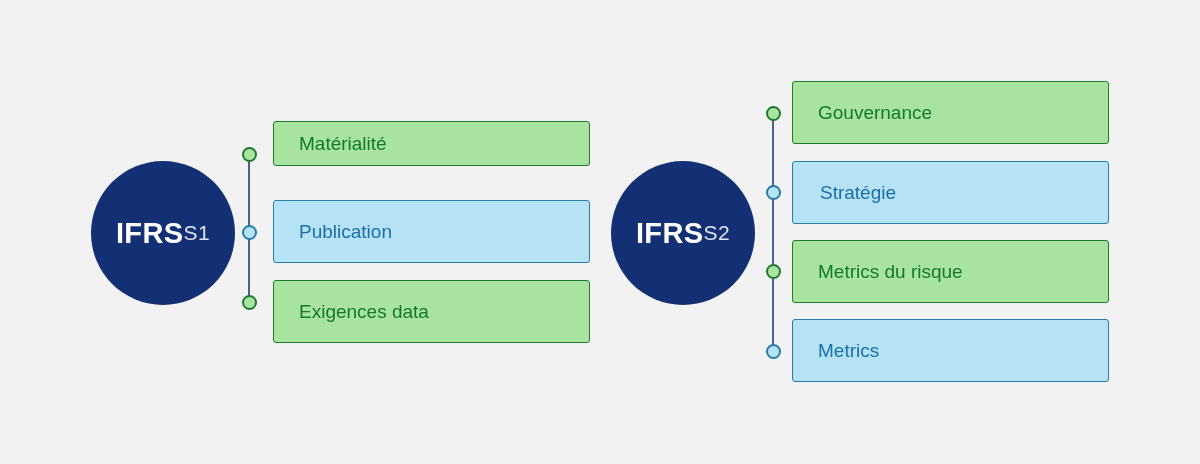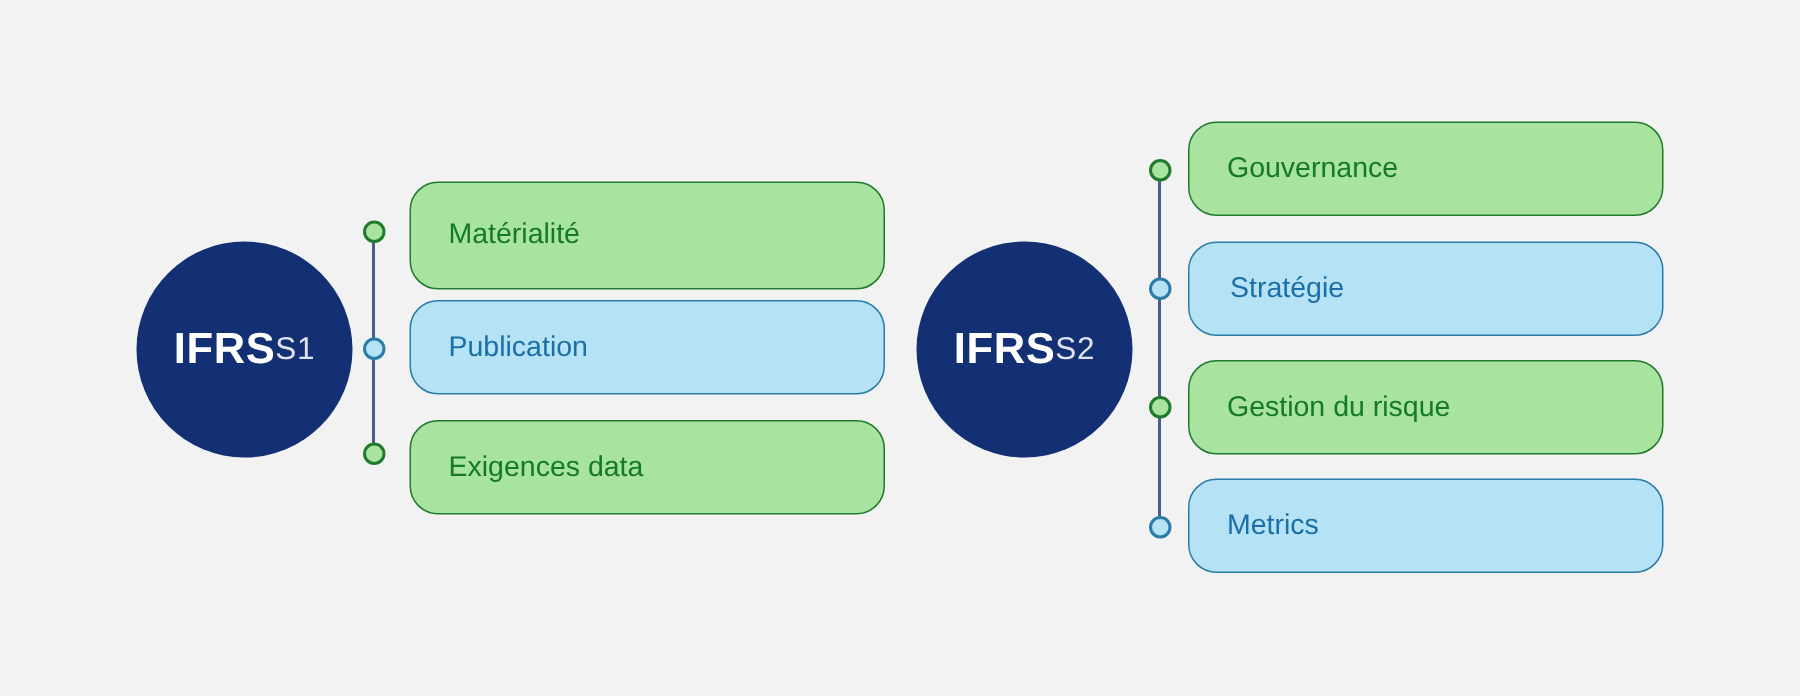--- a/index.html
+++ b/index.html
@@ -66,21 +66,21 @@
   }
   .connector-dot.blue {
     background: #b5e2f5;
     border-color: #2a7ca8;
   }
 
   
   .pillar-box {
     position: absolute;
     box-sizing: border-box;
-    border-radius: 19px;
+    border-radius: 3px;
     border-width: 1.6px;
     border-style: solid;
     display: flex;
     align-items: center;
     padding-left: 25px;
     font-size: 19px;
   }
   .pillar-box.green {
     background: #a8e3a0;
     border-color: #1f7a2e;
@@ -104,21 +104,21 @@
     <span class="standard-code">IFRS</span>
     <span class="standard-number">S1</span>
   </div>
 
   <div class="connector-rail" style="left:248px; top:154px; height:148px;"></div>
 
   <div class="connector-dot green" style="left:242px; top:147px;"></div>
   <div class="connector-dot blue" style="left:242px; top:225px;"></div>
   <div class="connector-dot green" style="left:242px; top:295px;"></div>
 
-  <div class="pillar-box green" style="left:273px; top:121px; width:317px; height:72px;">
+  <div class="pillar-box green" style="left:273px; top:121px; width:317px; height:45px;">
     <span class="pillar-label">Matérialité</span>
   </div>
 
   <div class="pillar-box blue" style="left:273px; top:200px; width:317px; height:63px;">
     <span class="pillar-label">Publication</span>
   </div>
 
   <div class="pillar-box green" style="left:273px; top:280px; width:317px; height:63px;">
     <span class="pillar-label">Exigences data</span>
   </div>
@@ -137,20 +137,20 @@
 
   <div class="pillar-box green" style="left:792px; top:81px; width:317px; height:63px;">
     <span class="pillar-label">Gouvernance</span>
   </div>
 
   <div class="pillar-box blue" style="left:792px; top:161px; width:317px; height:63px;padding-left:27px;">
     <span class="pillar-label">Stratégie</span>
   </div>
 
   <div class="pillar-box green" style="left:792px; top:240px; width:317px; height:63px;">
-    <span class="pillar-label">Gestion du risque</span>
+    <span class="pillar-label">Metrics du risque</span>
   </div>
 
   <div class="pillar-box blue" style="left:792px; top:319px; width:317px; height:63px;">
     <span class="pillar-label">Metrics</span>
   </div>
 
 </div>
 
 </body></html>

